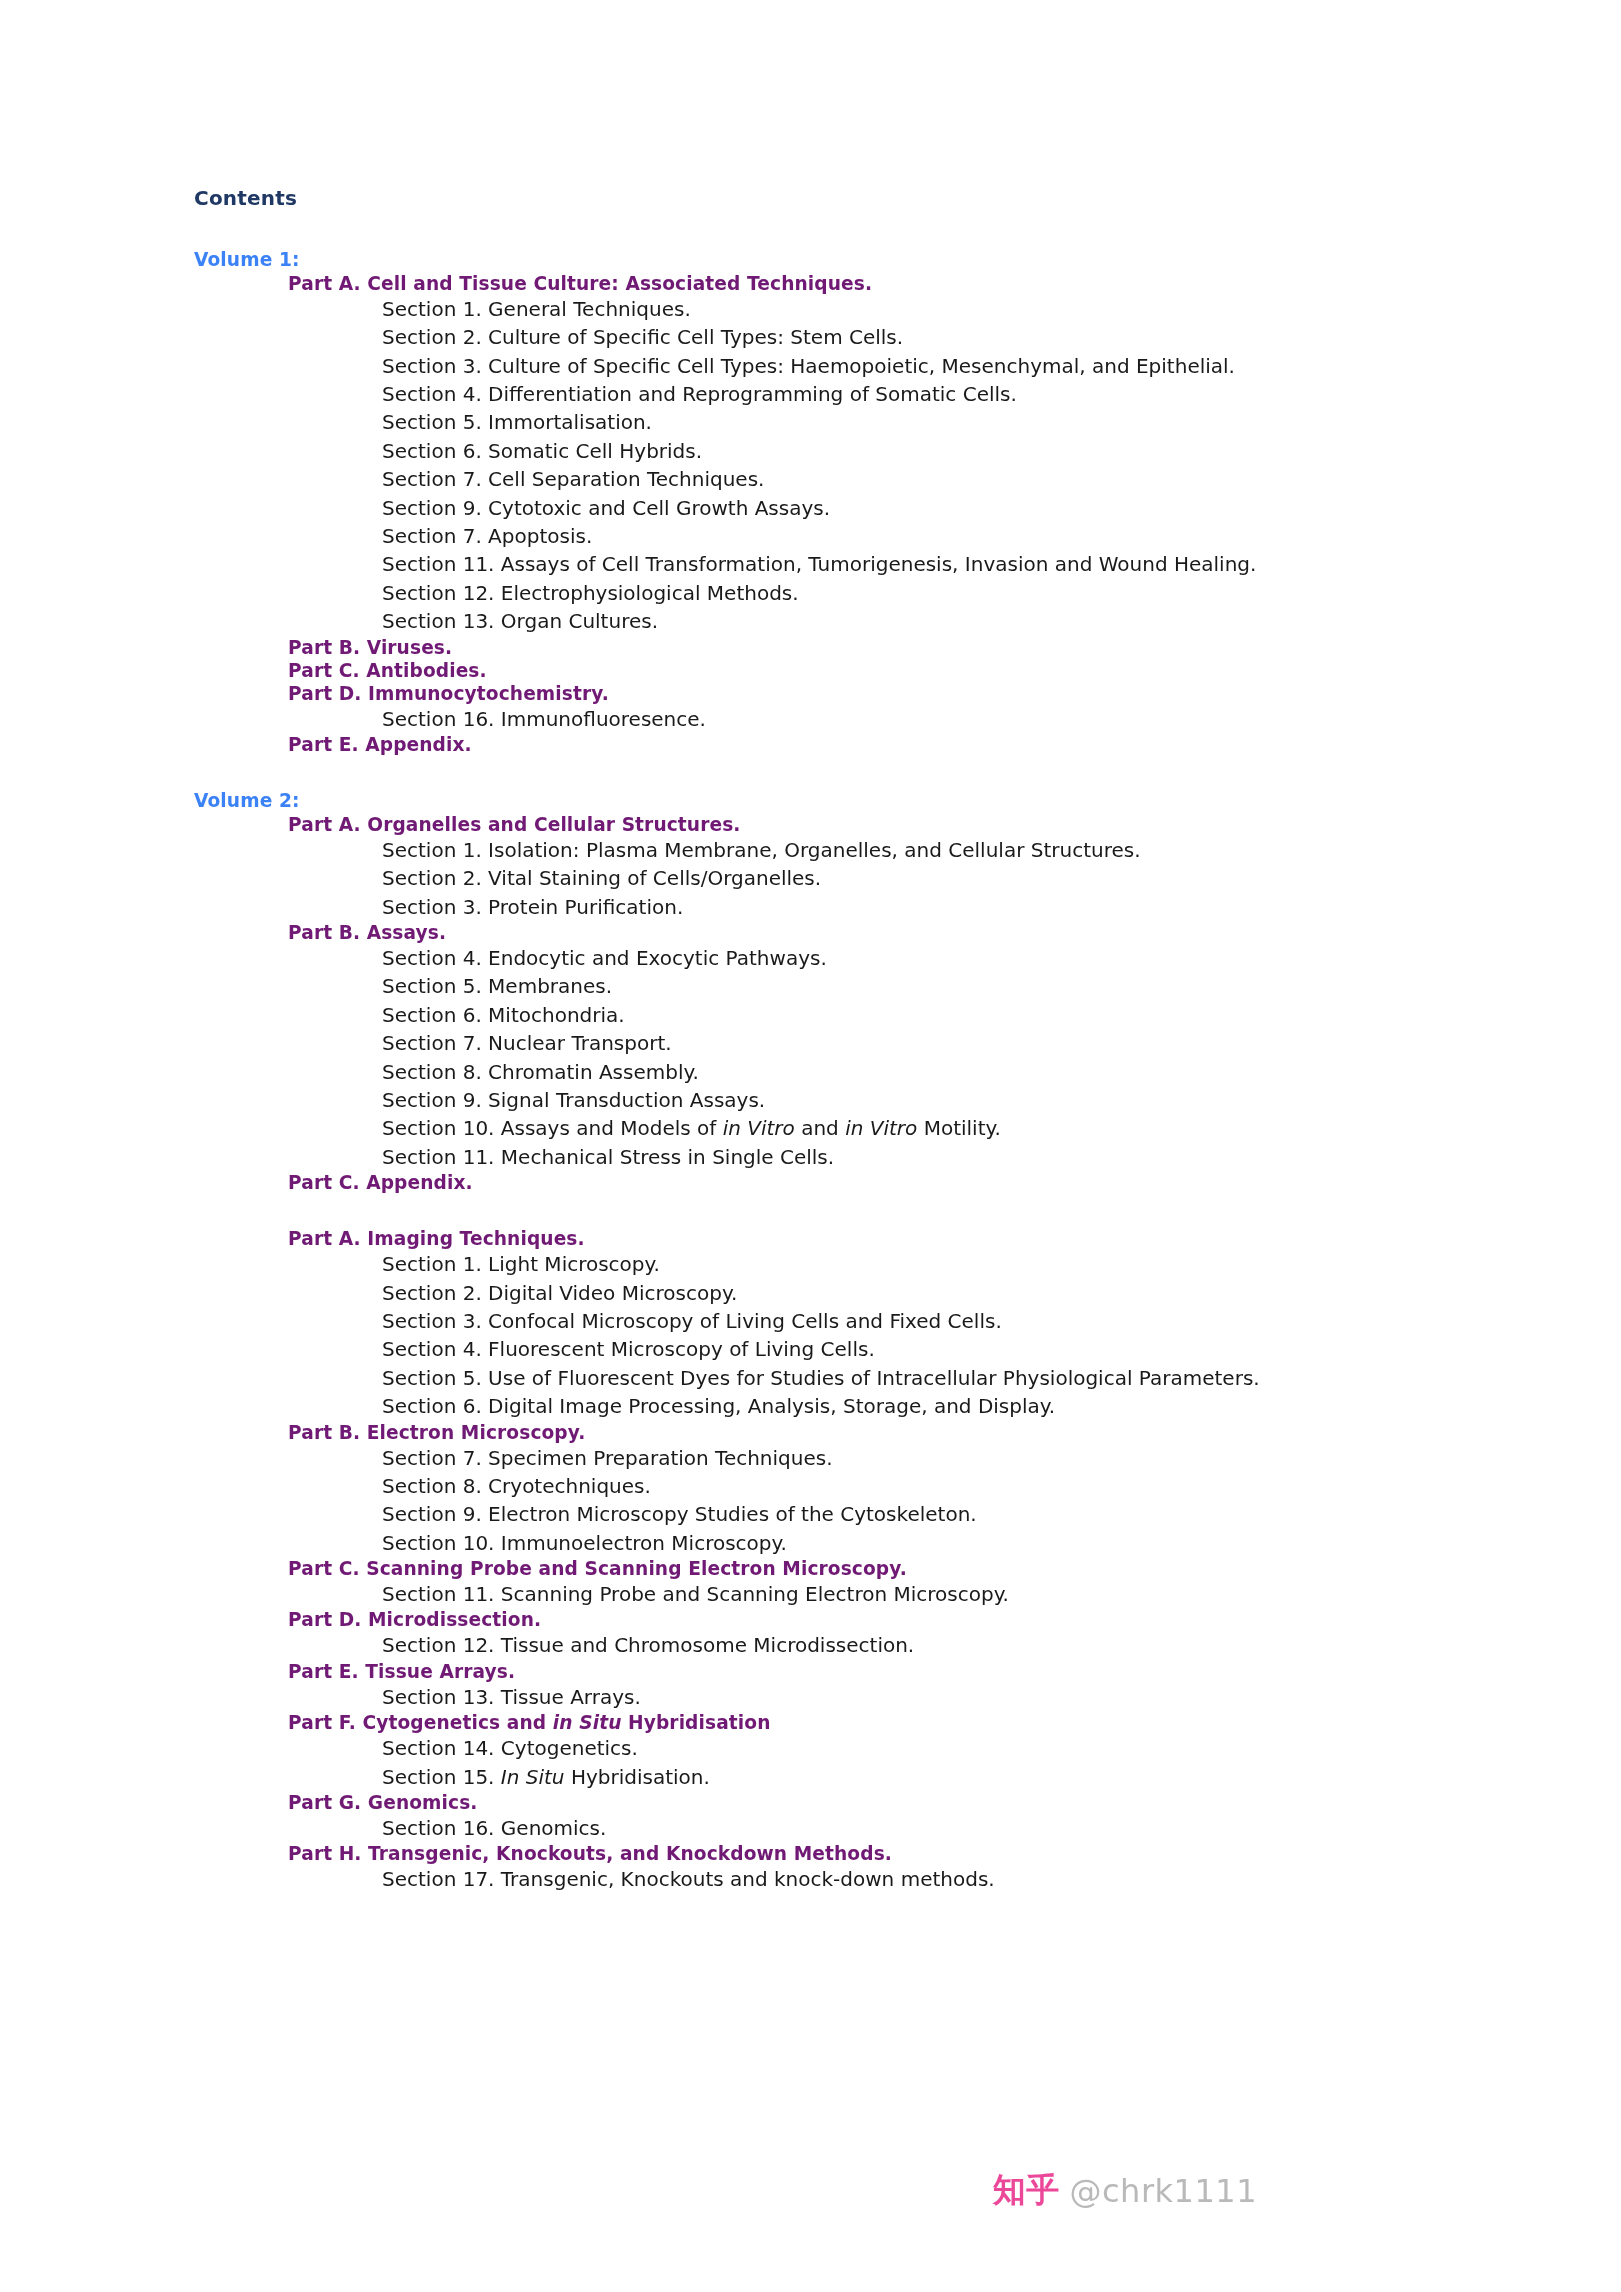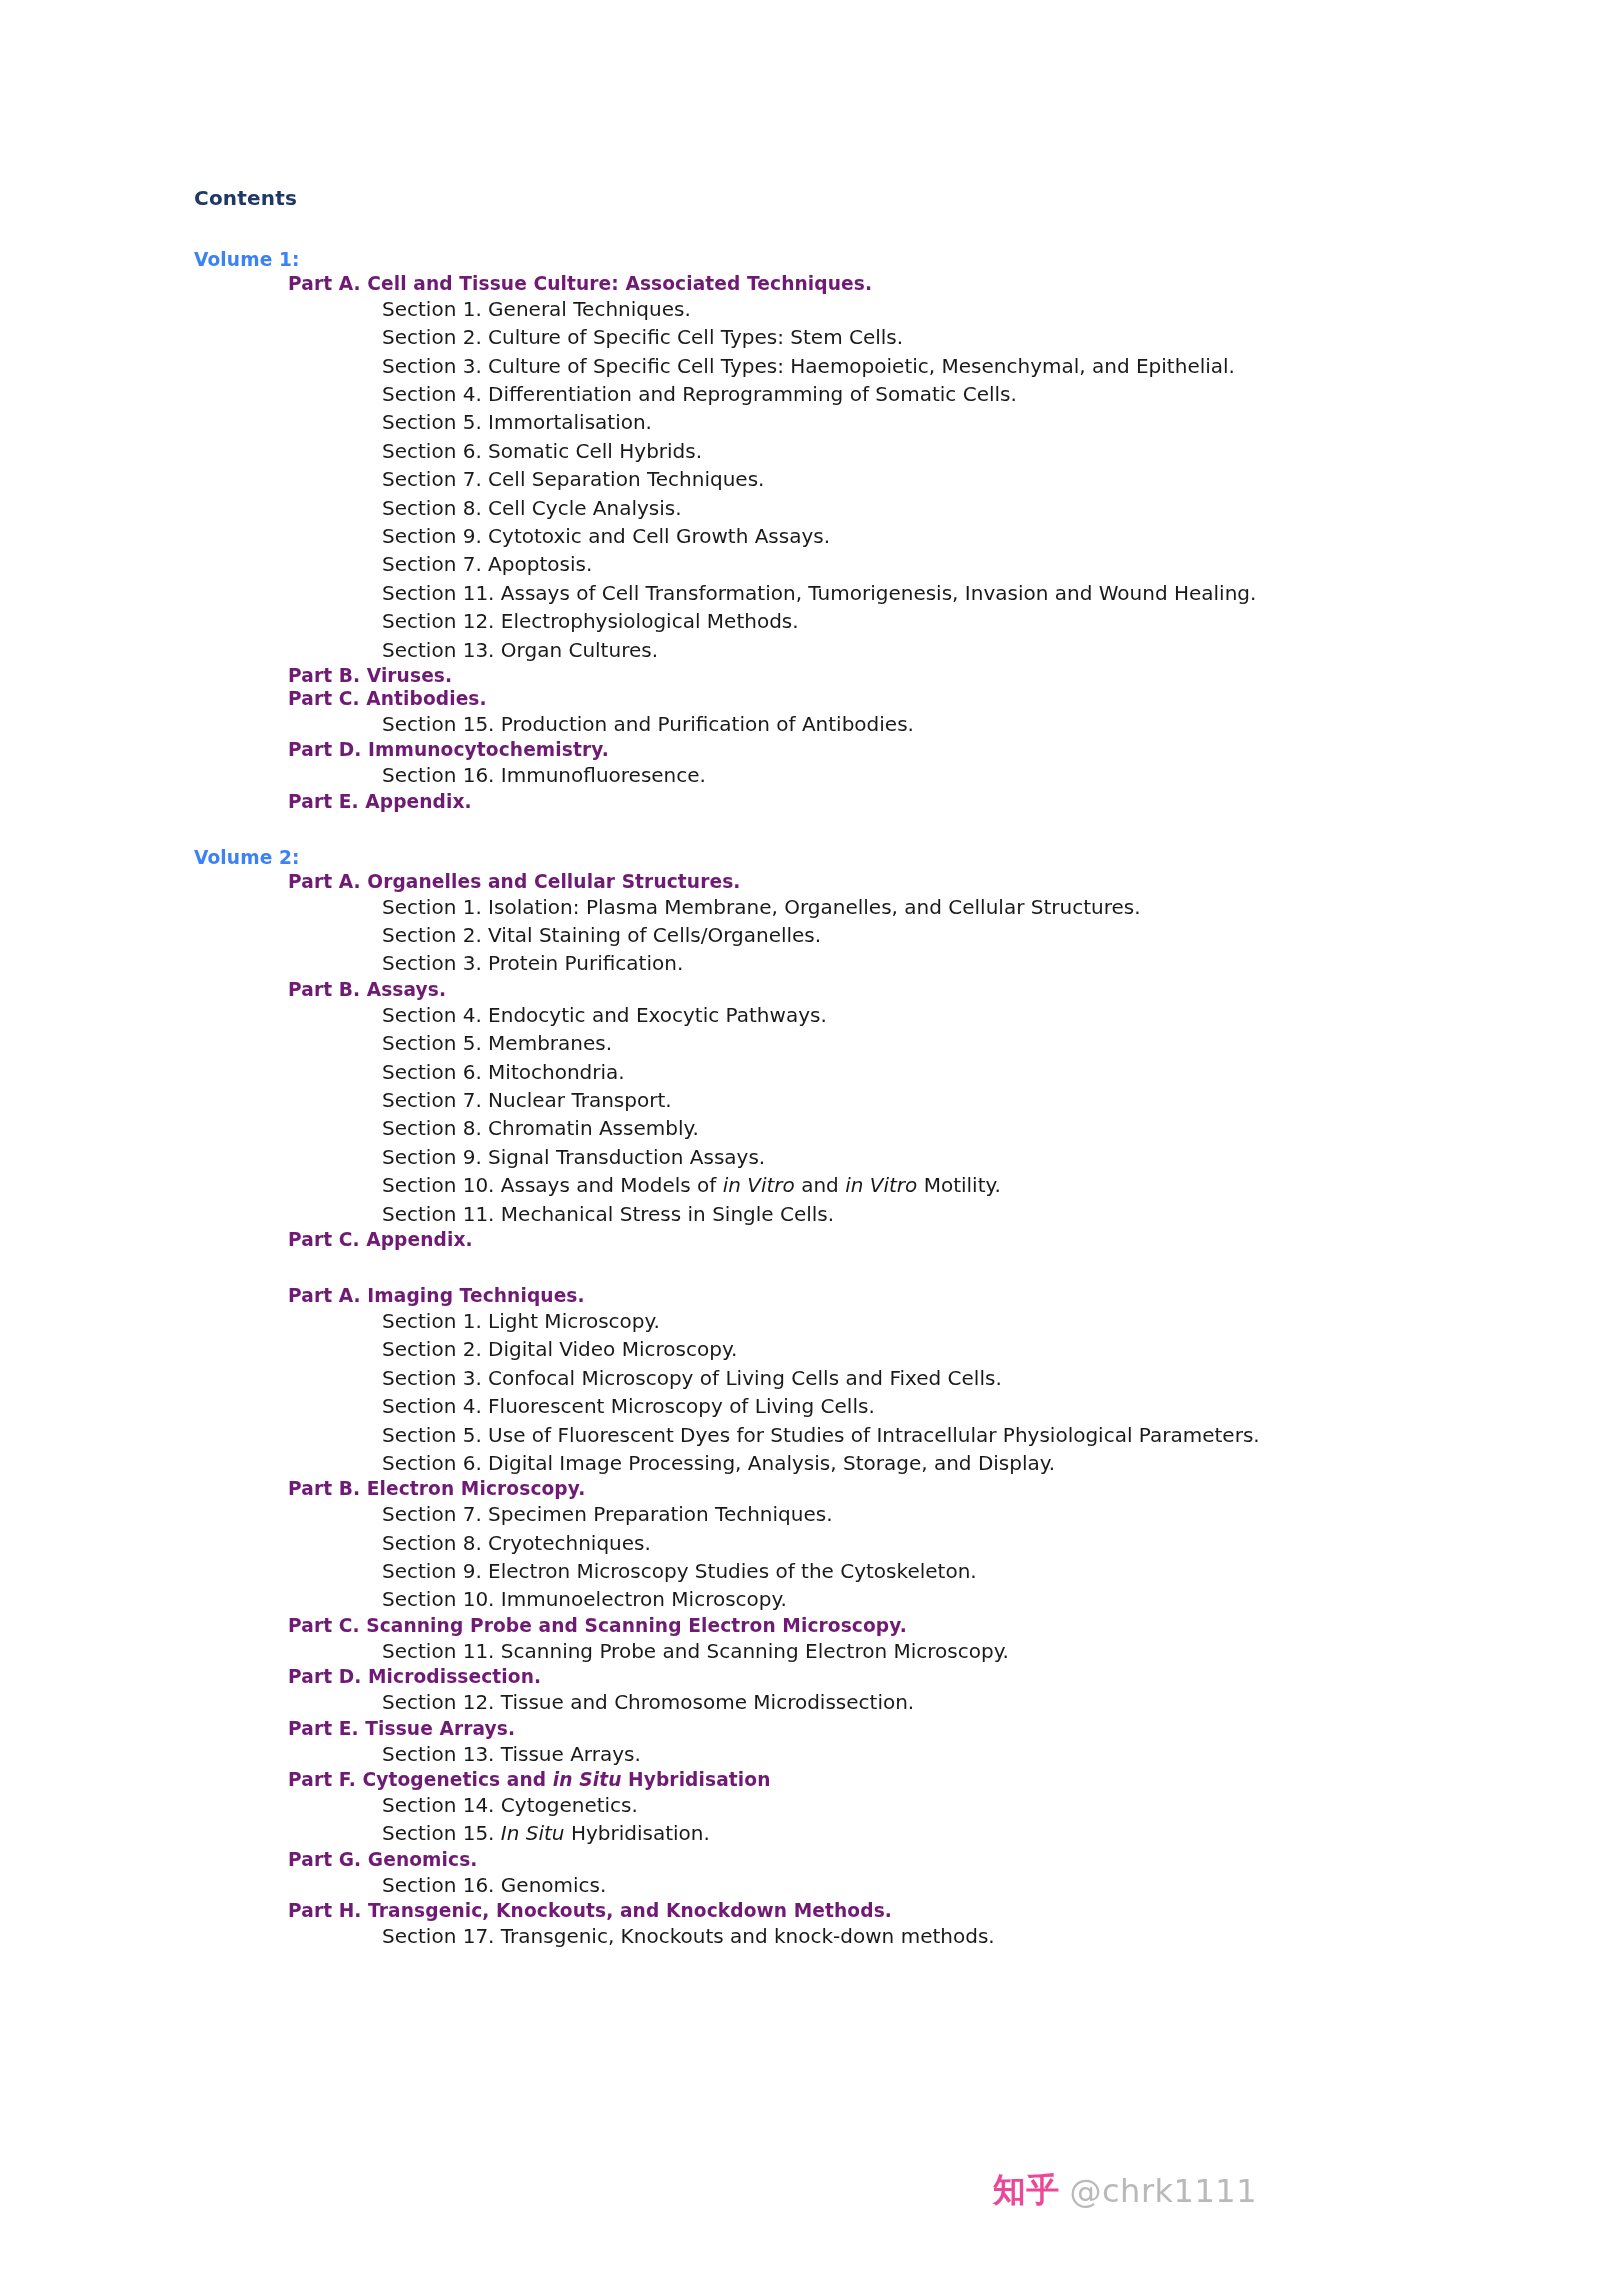--- a/index.html
+++ b/index.html
@@ -90,29 +90,27 @@
         <div class="volume-block">
           <div class="volume-title">Volume 1:</div>
           <div class="part-title">Part A. Cell and Tissue Culture: Associated Techniques.</div>
           <div class="section-line">Section 1. General Techniques.</div>
           <div class="section-line">Section 2. Culture of Specific Cell Types: Stem Cells.</div>
           <div class="section-line">Section 3. Culture of Specific Cell Types: Haemopoietic, Mesenchymal, and Epithelial.</div>
           <div class="section-line">Section 4. Differentiation and Reprogramming of Somatic Cells.</div>
           <div class="section-line">Section 5. Immortalisation.</div>
           <div class="section-line">Section 6. Somatic Cell Hybrids.</div>
           <div class="section-line">Section 7. Cell Separation Techniques.</div>
-          <div class="section-line">Section 8. Cell Cycle Analysis.</div>
           <div class="section-line">Section 9. Cytotoxic and Cell Growth Assays.</div>
           <div class="section-line">Section 7. Apoptosis.</div>
           <div class="section-line">Section 11. Assays of Cell Transformation, Tumorigenesis, Invasion and Wound Healing.</div>
           <div class="section-line">Section 12. Electrophysiological Methods.</div>
           <div class="section-line">Section 13. Organ Cultures.</div>
           <div class="part-title">Part B. Viruses.</div>
           <div class="part-title">Part C. Antibodies.</div>
-          <div class="section-line">Section 15. Production and Purification of Antibodies.</div>
           <div class="part-title">Part D. Immunocytochemistry.</div>
           <div class="section-line">Section 16. Immunofluoresence.</div>
           <div class="part-title">Part E. Appendix.</div>
         </div>
         <div class="volume-block">
           <div class="volume-title">Volume 2:</div>
           <div class="part-title">Part A. Organelles and Cellular Structures.</div>
           <div class="section-line">Section 1. Isolation: Plasma Membrane, Organelles, and Cellular Structures.</div>
           <div class="section-line">Section 2. Vital Staining of Cells/Organelles.</div>
           <div class="section-line">Section 3. Protein Purification.</div>

